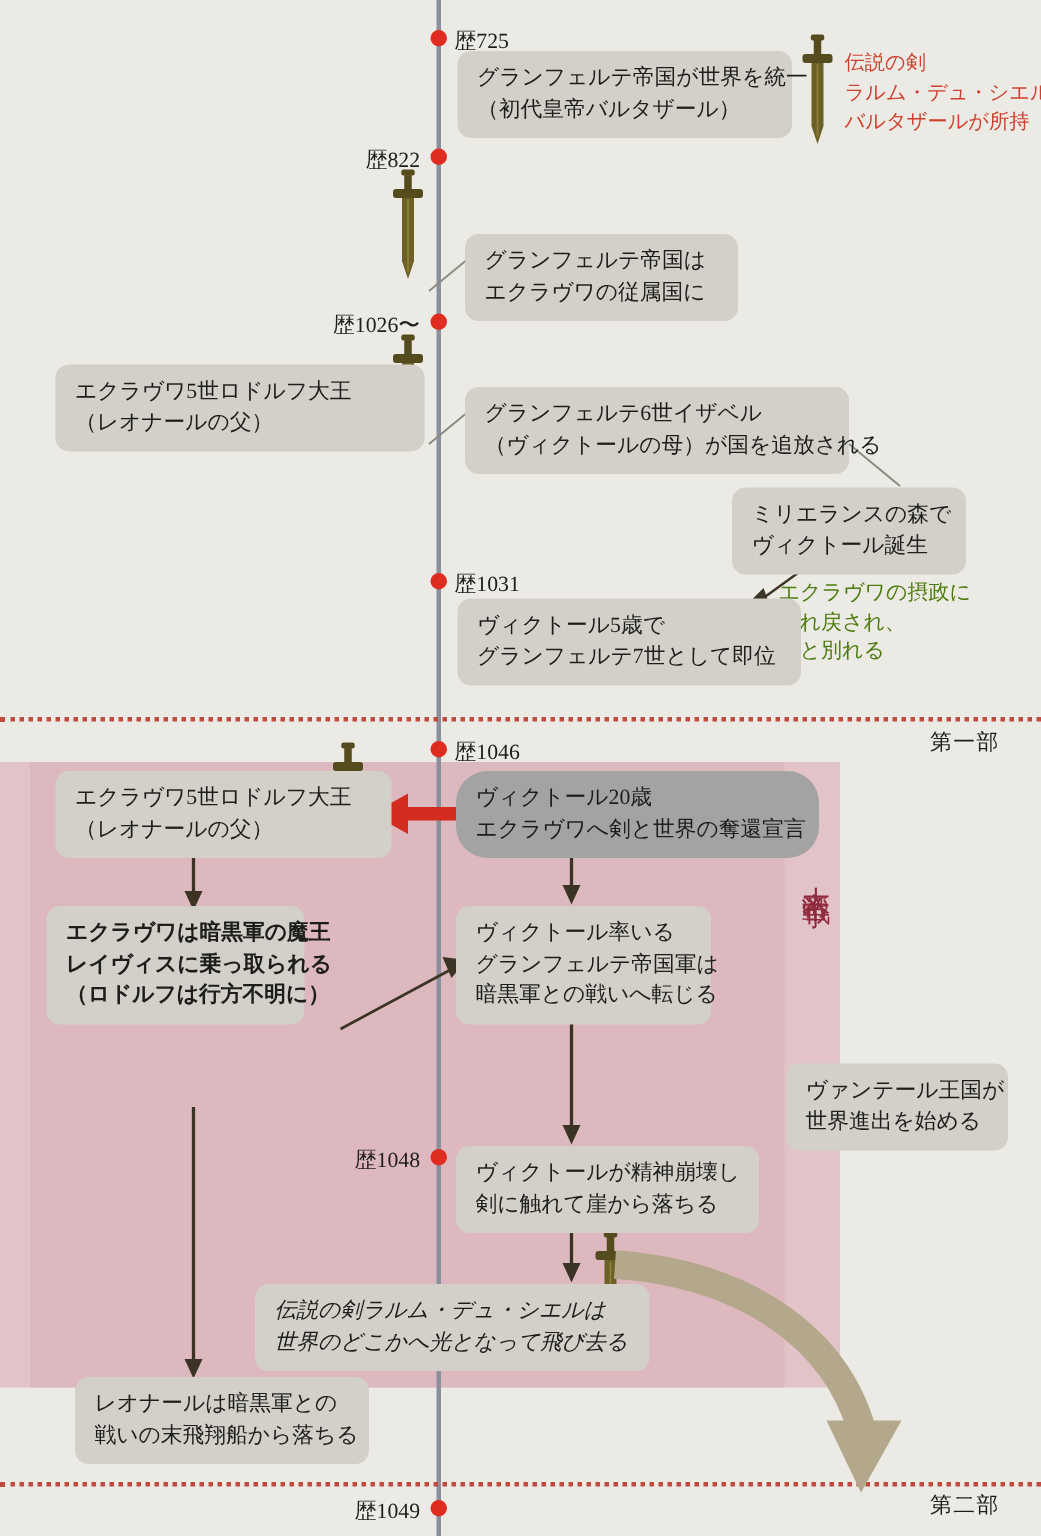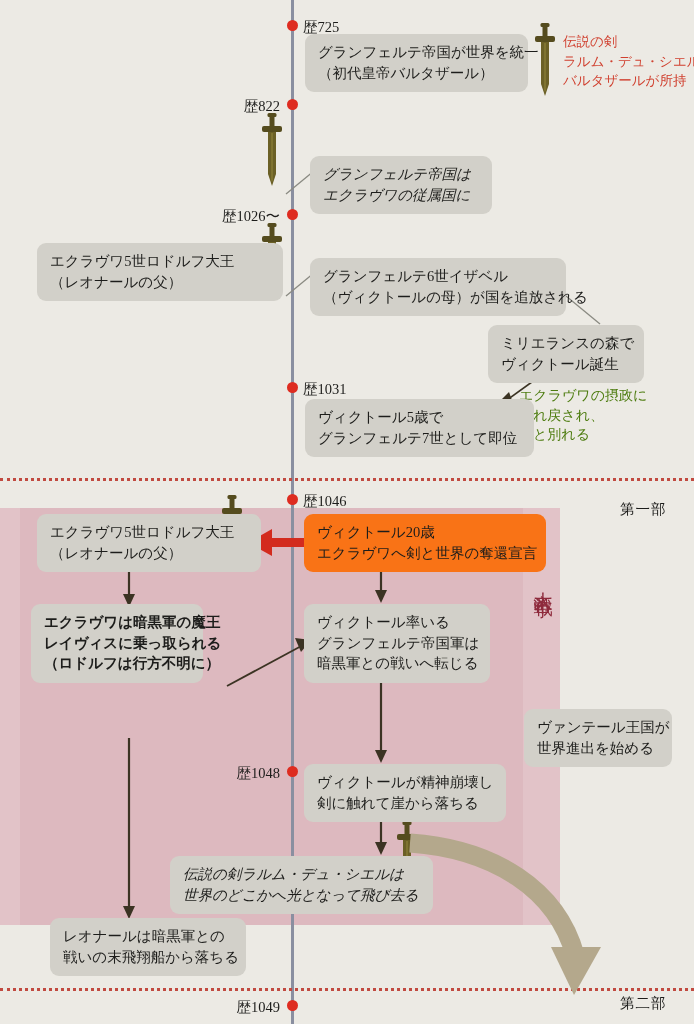--- a/index.html
+++ b/index.html
@@ -60,21 +60,22 @@
     position: absolute;
     background: #d2d0c9;
     border-radius: 9px;
     padding: 8px 3px 9px 13px;
     font-size: 14.5px;
     line-height: 1.42;
     color: #1d1d1b;
     white-space: pre;
   }
   .bubble.pink {
-    background: #f97316;
+    background: #a3a3a3;
+    border-radius: 21px;
   }
 
   
   .free-text {
     position: absolute;
     font-size: 14px;
     line-height: 1.4;
     white-space: pre;
     color: #4d7c0f;
   }
@@ -104,21 +105,21 @@
 <div id="canvas">
 
   <div class="war-band" style="left:0px; top:508px; width:560px; height:417px;"></div>
   <div class="war-band inner" style="left:20px; top:508px; width:503px; height:417px;"></div>
 
   <div class="axis"></div>
 
   <div class="divider" style="top:478px;"></div>
   <div class="divider" style="top:988px;"></div>
 
-  <div class="part-label" style="left:620px; top:500px;">第一部</div>
+  <div class="part-label" style="left:620px; top:485px;">第一部</div>
   <div class="part-label" style="left:620px; top:994px;">第二部</div>
 
   <div class="node-dot" style="left:291px; top:20px;"></div>
   <div class="year-label right" style="left:303px; top:18px;">歴725</div>
 
   <div class="node-dot" style="left:291px; top:99px;"></div>
   <div class="year-label left" style="left:177px; top:97px; width:103px;">歴822</div>
 
   <div class="node-dot" style="left:291px; top:209px;"></div>
   <div class="year-label left" style="left:160px; top:207px; width:120px;">歴1026〜</div>
@@ -230,21 +231,21 @@
   </svg>
 
   <div class="bubble" style="left:305px; top:34px; width:223px;">グランフェルテ帝国が世界を統一
 （初代皇帝バルタザール）</div>
 
   <div class="free-text red" style="left:563px; top:32px;">伝説の剣
 ラルム・デュ・シエル
 バルタザールが所持</div>
 
 
-  <div class="bubble" style="left:310px; top:156px; width:182px;font-style:italic;">グランフェルテ帝国は
+  <div class="bubble" style="left:310px; top:156px; width:182px;">グランフェルテ帝国は
 エクラヴワの従属国に</div>
 
   <div class="bubble" style="left:37px; top:243px; width:246px;">エクラヴワ5世ロドルフ大王
 （レオナールの父）</div>
 
   <div class="bubble" style="left:310px; top:258px; width:256px;">グランフェルテ6世イザベル
 （ヴィクトールの母）が国を追放される</div>
 
   <div class="bubble" style="left:488px; top:325px; width:156px;">ミリエランスの森で
 ヴィクトール誕生</div>
@@ -260,21 +261,21 @@
 （レオナールの父）</div>
 
   <div class="bubble pink" style="left:304px; top:514px; width:242px;">ヴィクトール20歳
 エクラヴワへ剣と世界の奪還宣言</div>
 
   <div class="bubble" style="left:31px; top:604px; width:172px;font-weight:bold;">エクラヴワは暗黒軍の魔王
 レイヴィスに乗っ取られる
 （ロドルフは行方不明に）</div>
 
 
-  <div class="bubble" style="left:304px; top:604px; width:186px;">ヴィクトール率いる
+  <div class="bubble" style="left:304px; top:604px; width:170px;">ヴィクトール率いる
 グランフェルテ帝国軍は
 暗黒軍との戦いへ転じる</div>
 
   <div class="bubble" style="left:524px; top:709px; width:148px;">ヴァンテール王国が
 世界進出を始める</div>
 
   <div class="bubble" style="left:304px; top:764px; width:202px;">ヴィクトールが精神崩壊し
 剣に触れて崖から落ちる</div>
 
   <div class="bubble" style="left:170px; top:856px; width:263px;font-style:italic;">伝説の剣ラルム・デュ・シエルは

